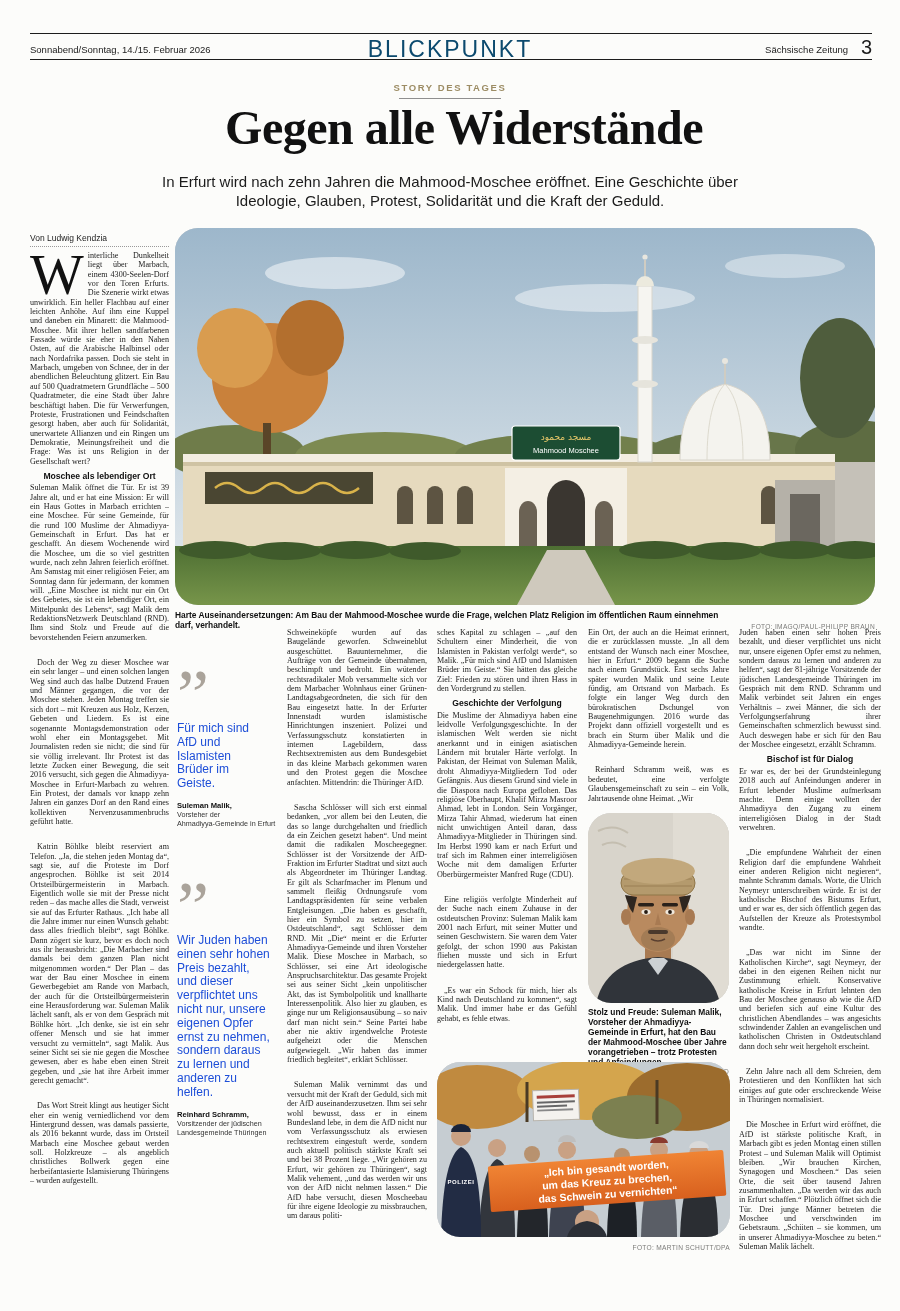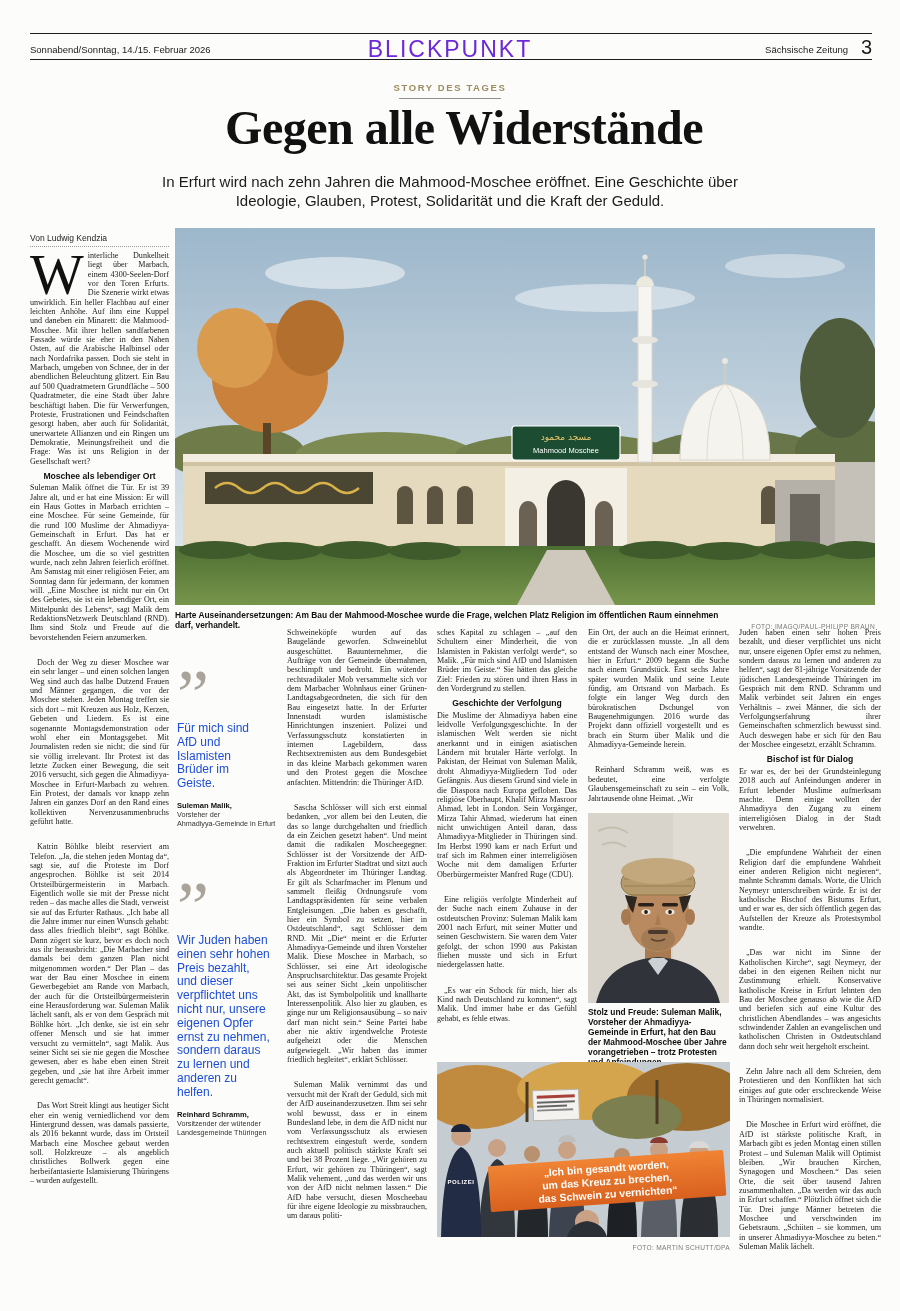--- a/index.html
+++ b/index.html
@@ -4,21 +4,21 @@
 <style>
   html,body{margin:0;padding:0;background:#e8e8e8;}
   .page{position:relative;width:900px;height:1311px;background:#fcfcfa;margin:0 auto;
         font-family:"Liberation Serif",serif;color:#1c1c1c;overflow:hidden;}
   
   .rule{position:absolute;left:30px;right:28px;height:0;border-top:1px solid #1c1c1c;}
   .rule-top{top:33px;}
   .rule-bottom{top:59px;}
   .ed-date{position:absolute;left:30px;top:44px;font-family:"Liberation Sans",sans-serif;font-size:9.5px;color:#222;}
   .section-title{position:absolute;left:0;right:0;top:36px;text-align:center;
-        font-family:"Liberation Sans",sans-serif;font-size:23px;letter-spacing:2px;color:#6d28d9;}
+        font-family:"Liberation Sans",sans-serif;font-size:23px;letter-spacing:2px;color:#0c4a6e;}
   .paper-name{position:absolute;right:52px;top:44px;font-family:"Liberation Sans",sans-serif;font-size:9.5px;color:#222;}
   .page-num{position:absolute;right:28px;top:36px;font-family:"Liberation Sans",sans-serif;font-size:20px;color:#1c1c1c;}
   
   .kicker{position:absolute;left:0;right:0;top:82px;text-align:center;
         font-family:"Liberation Sans",sans-serif;font-size:9.5px;font-weight:bold;letter-spacing:1.6px;color:#9c8c64;}
   .kicker-underline{position:absolute;left:50%;top:98px;width:102px;margin-left:-51px;border-top:1.5px solid #8f8f8f;}
   .headline{position:absolute;left:0;right:0;top:100px;text-align:center;
         font-family:"Liberation Serif",serif;font-weight:bold;font-size:48px;letter-spacing:-.5px;color:#111;padding-left:28px;}
   .subtitle{position:absolute;left:130px;right:130px;top:172px;text-align:center;
         font-family:"Liberation Sans",sans-serif;font-size:15px;line-height:19px;color:#1c1c1c;}
@@ -51,21 +51,21 @@
   
   .quote-col{position:absolute;left:177px;top:660px;width:101px;font-family:"Liberation Sans",sans-serif;}
   .quote-block{position:absolute;left:0;width:101px;}
   .qb1{top:20px;}
   .qb2{top:232px;}
   .qmark{font-family:"Liberation Serif",serif;font-size:72px;line-height:30px;height:36px;color:#aaa39a;overflow:visible;}
   .qtext{font-size:12px;line-height:13.8px;color:#1d4ed8;margin:6px 8px 10px 0;}
   .qname{font-size:7.6px;font-weight:bold;color:#111;}
   .qrole{font-size:7.2px;color:#333;line-height:9px;}
   
-  .photo{position:absolute;overflow:hidden;background:#ccc;}
+  .photo{position:absolute;overflow:hidden;background:#ccc;border-radius:23px;}
   .main-photo{left:175px;top:228px;width:700px;height:377px;}
   .portrait-photo{left:588px;top:813px;width:141px;height:190px;}
   .demo-photo{left:437px;top:1062px;width:293px;height:175px;}
   svg{display:block;}
 </style>
 </head>
 <body>
 
 <div class="page">
 
@@ -187,21 +187,21 @@
       <div class="qmark">”</div>
       <div class="qtext">Für mich sind AfD und Islamisten Brüder im Geiste.</div>
       <div class="qname">Suleman Malik,</div>
       <div class="qrole">Vorsteher der</div>
       <div class="qrole">Ahmadiyya-Gemeinde in Erfurt</div>
     </div>
     <div class="quote-block qb2">
       <div class="qmark">”</div>
       <div class="qtext">Wir Juden haben einen sehr hohen Preis bezahlt, und dieser verpflichtet uns nicht nur, unsere eigenen Opfer ernst zu nehmen, sondern daraus zu lernen und anderen zu helfen.</div>
       <div class="qname">Reinhard Schramm,</div>
-      <div class="qrole">Vorsitzender der wütender</div>
+      <div class="qrole">Vorsitzender der jüdischen</div>
       <div class="qrole">Landesgemeinde Thüringen</div>
     </div>
   </div>
 
   <div class="col c1">
       <p class="body-p"><span class="dropcap">W</span>interliche Dunkelheit liegt über Marbach, einem 4300-Seelen-Dorf vor den Toren Erfurts. Die Szenerie wirkt etwas unwirklich. Ein heller Flachbau auf einer leichten Anhöhe. Auf ihm eine Kuppel und daneben ein Minarett: die Mahmood-Moschee. Mit ihrer hellen sandfarbenen Fassade würde sie eher in den Nahen Osten, auf die Arabische Halbinsel oder nach Nordafrika passen. Doch sie steht in Marbach, umgeben von Schnee, der in der abendlichen Beleuchtung glitzert. Ein Bau auf 500 Quadratmetern Grundfläche – 500 Quadratmeter, die eine Stadt über Jahre beschäftigt haben. Die für Verwerfungen, Proteste, Frustrationen und Feindschaften gesorgt haben, aber auch für Solidarität, unerwartete Allianzen und ein Ringen um Demokratie, Meinungsfreiheit und die Frage: Was ist uns Religion in der Gesellschaft wert?</p>
       <h4 class="col-subhead">Moschee als lebendiger Ort</h4>
       <p class="body-p">Suleman Malik öffnet die Tür. Er ist 39 Jahre alt, und er hat eine Mission: Er will ein Haus Gottes in Marbach errichten – eine Moschee. Für seine Gemeinde, für die rund 100 Muslime der Ahmadiyya-Gemeinschaft in Erfurt. Das hat er geschafft. An diesem Wochenende wird die Moschee, um die so viel gestritten wurde, nach zehn Jahren feierlich eröffnet. Am Samstag mit einer religiösen Feier, am Sonntag dann für jedermann, der kommen will. „Eine Moschee ist nicht nur ein Ort des Gebetes, sie ist ein lebendiger Ort, ein Mittelpunkt des Lebens“, sagt Malik dem RedaktionsNetzwerk Deutschland (RND). Ihm sind Stolz und Freude auf die bevorstehenden Feiern anzumerken.</p>
       <p class="body-p">Doch der Weg zu dieser Moschee war ein sehr langer – und einen solchen langen Weg sind auch das halbe Dutzend Frauen und Männer gegangen, die vor der Moschee stehen. Jeden Montag treffen sie sich dort – mit Kreuzen aus Holz, Kerzen, Gebeten und Liedern. Es ist eine sogenannte Montagsdemonstration oder wohl eher ein Montagsgebet. Mit Journalisten reden sie nicht; die sind für sie völlig irrelevant. Ihr Protest ist das letzte Zucken einer Bewegung, die seit 2016 versucht, sich gegen die Ahmadiyya-Moschee in Erfurt-Marbach zu wehren. Ein Protest, der damals vor knapp zehn Jahren ein ganzes Dorf an den Rand eines kollektiven Nervenzusammenbruchs geführt hatte.</p>
       <p class="body-p">Katrin Böhlke bleibt reserviert am Telefon. „Ja, die stehen jeden Montag da“, sagt sie, auf die Proteste im Dorf angesprochen. Böhlke ist seit 2014 Ortsteilbürgermeisterin in Marbach. Eigentlich wolle sie mit der Presse nicht reden – das mache alles die Stadt, verweist sie auf das Erfurter Rathaus. „Ich habe all die Jahre immer nur einen Wunsch gehabt: dass alles friedlich bleibt“, sagt Böhlke. Dann zögert sie kurz, bevor es doch noch aus ihr herausbricht: „Die Marbacher sind damals bei dem ganzen Plan nicht mitgenommen worden.“ Der Plan – das war der Bau einer Moschee in einem Gewerbegebiet am Rande von Marbach, der auch für die Ortsteilbürgermeisterin eine Herausforderung war. Suleman Malik lächelt sanft, als er von dem Gespräch mit Böhlke hört. „Ich denke, sie ist ein sehr offener Mensch und sie hat immer versucht zu vermitteln“, sagt Malik. Aus seiner Sicht sei sie nie gegen die Moschee gewesen, aber es habe eben einen Streit gegeben, und „sie hat ihre Arbeit immer gerecht gemacht“.</p>

